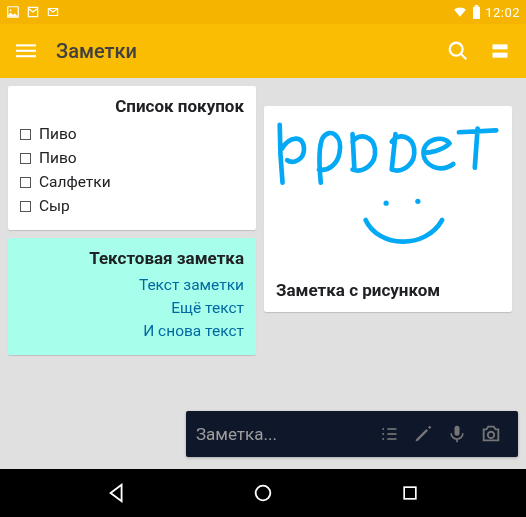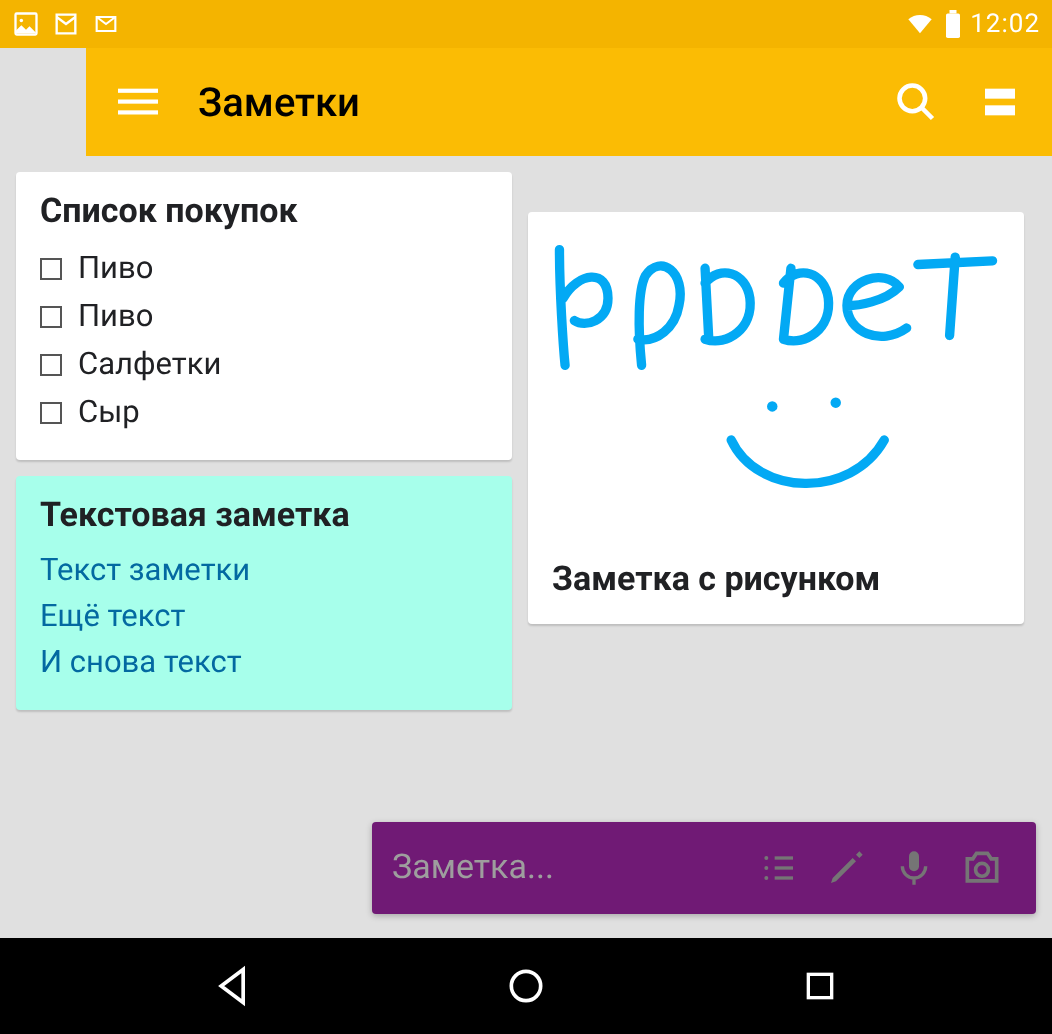--- a/index.html
+++ b/index.html
@@ -1,40 +1,40 @@
 <!DOCTYPE html>
 <html><head>
 <meta charset="utf-8">
 <style>
   * { margin: 0; padding: 0; box-sizing: border-box; }
   html, body { width: 526px; height: 517px; overflow: hidden; font-family: Roboto, Arial, sans-serif; background: #e0e0e0; }
   .status-bar { height: 24px; background: #f4b400; display: flex; align-items: center; padding: 0 6px; color: #fff; font-size: 13px; }
   .status-left { display: flex; gap: 6px; align-items: center; }
   .status-right { margin-left: auto; display: flex; gap: 4px; align-items: center; }
   .status-bar svg { display: block; }
-  .app-bar { height: 54px; background: #fbbc04; display: flex; align-items: center; padding: 0 14px; color: #000000; margin-left: 43px; }
+  .app-bar { height: 54px; background: #fbbc04; display: flex; align-items: center; padding: 0 14px; color: #404040; }
   .app-title { font-size: 20px; font-weight: 500; margin-left: 18px; }
   .app-bar .spacer { flex: 1; }
   .app-bar .ab-icon { width: 24px; height: 24px; display: flex; align-items: center; justify-content: center; margin-left: 18px; cursor: pointer; }
   .content { position: relative; height: calc(517px - 24px - 54px - 48px); background: #e0e0e0; }
   .notes-col { position: absolute; display: flex; flex-direction: column; gap: 8px; }
-  .col-left { left: 8px; top: 8px; width: 248px; }
+  .col-left { left: 8px; top: 8px; width: 248px; text-align: right; }
   .col-right { left: 264px; top: 8px; width: 248px; }
   .note-card { border-radius: 2px; box-shadow: 0 1px 1px rgba(0,0,0,.15); padding: 10px 12px 12px; cursor: pointer; }
   .note-white { background: #fff; }
   .note-teal { background: #a7ffeb; }
   .note-title { font-weight: 700; font-size: 17px; color: #202124; margin-bottom: 6px; }
   .check-item { display: flex; align-items: center; gap: 8px; font-size: 15.5px; color: #202124; padding: 3px 0; }
   .check-box { width: 11px; height: 11px; border: 1px solid #555; flex: 0 0 auto; }
   .note-body { font-size: 15.5px; color: #0369a1; line-height: 1.35; }
   .note-body div { padding: 1px 0; }
   .drawing-area { height: 160px; position: relative; }
   .drawing-area svg { width: 100%; height: 100%; }
   .image-note-title { font-weight: 700; font-size: 17px; color: #202124; padding-top: 8px; }
-  .bottom-input { position: absolute; left: 186px; right: 8px; bottom: 12px; height: 46px; background: #701a75; border-radius: 2px; box-shadow: 0 1px 3px rgba(0,0,0,.25); display: flex; align-items: center; padding: 0 10px; }
+  .bottom-input { position: absolute; left: 186px; right: 8px; bottom: 12px; height: 46px; background: #0f172a; border-radius: 2px; box-shadow: 0 1px 3px rgba(0,0,0,.25); display: flex; align-items: center; padding: 0 10px; }
   .input-placeholder { color: #9e9e9e; font-size: 17px; flex: 1; }
   .bottom-input .bi-icon { width: 34px; height: 34px; display: flex; align-items: center; justify-content: center; cursor: pointer; color: #757575; }
   .nav-bar { position: absolute; bottom: 0; left: 0; right: 0; height: 48px; background: #000; display: flex; align-items: center; justify-content: space-evenly; }
   .nav-btn { width: 60px; height: 48px; display: flex; align-items: center; justify-content: center; cursor: pointer; }
 </style>
 </head>
 <body>
 
 <div class="status-bar">
   <div class="status-left">

